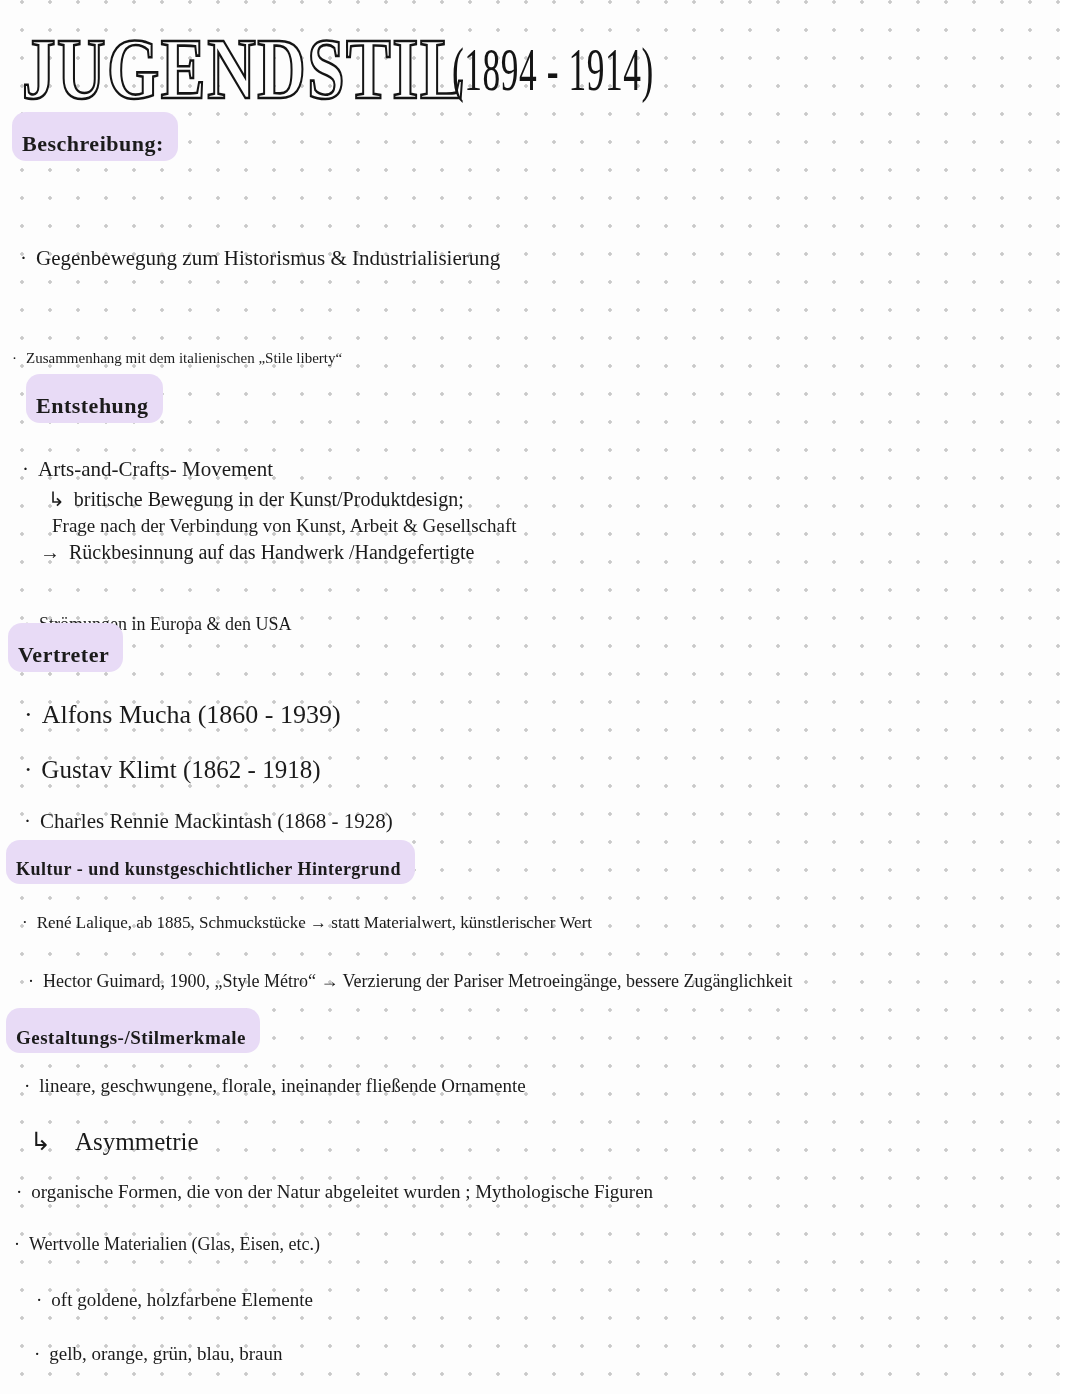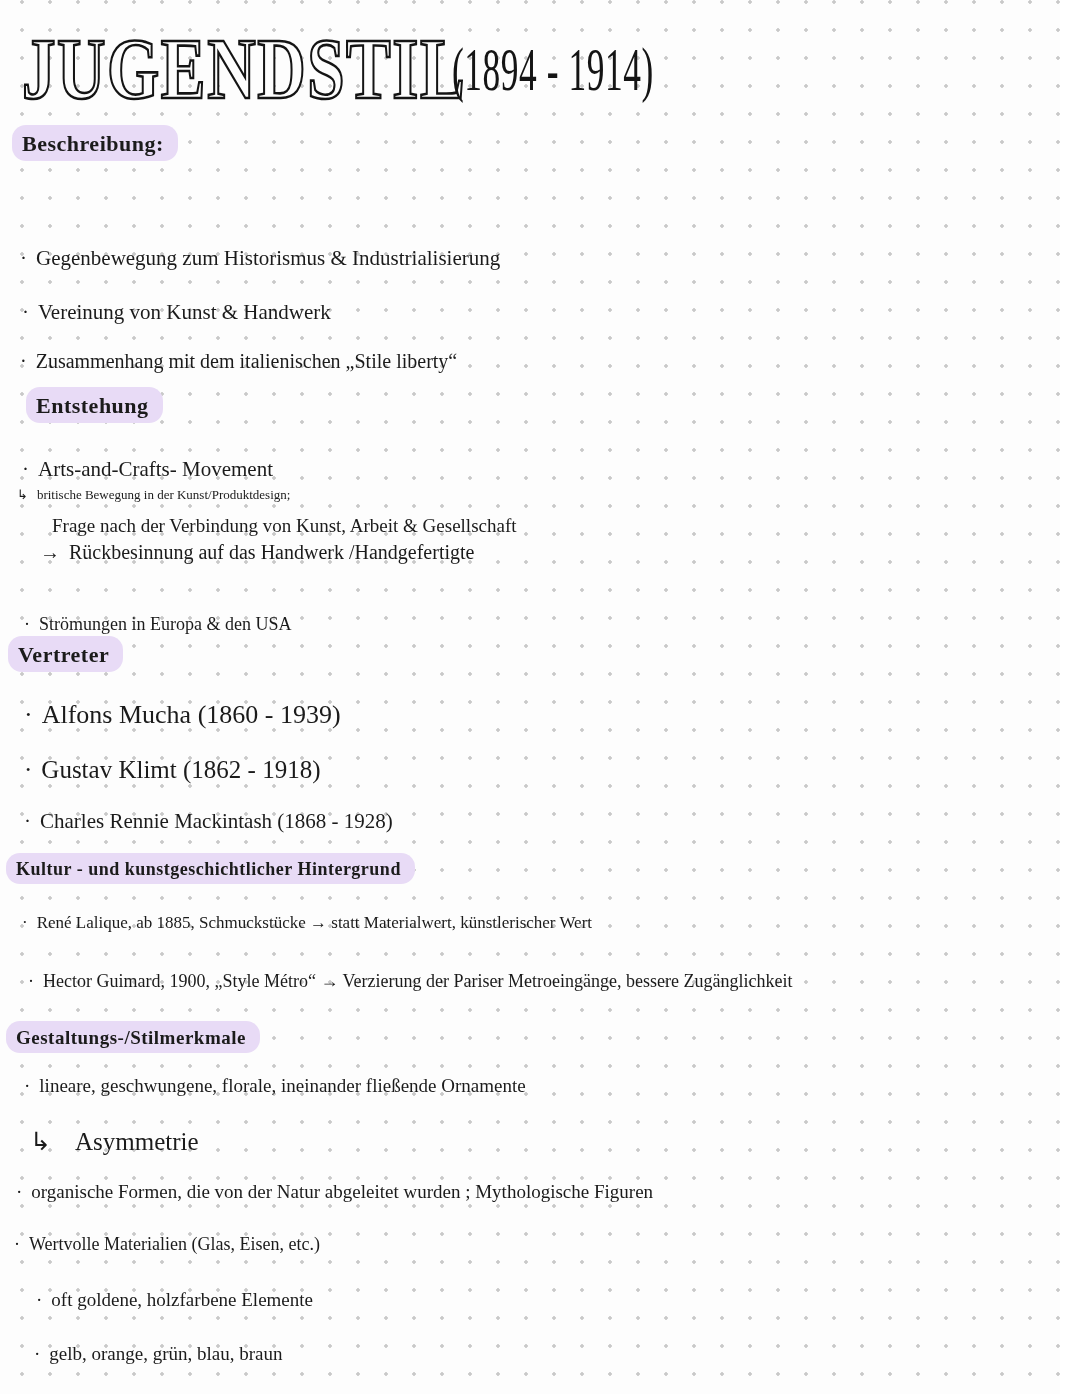--- a/index.html
+++ b/index.html
@@ -22,51 +22,48 @@
   }
   .title-dates{
     position:absolute;left:452px;top:38px;
     font-size:62px;font-weight:400;line-height:1;letter-spacing:1px;
     color:#141414;transform:scaleX(.57);transform-origin:left top;white-space:nowrap;
   }
   .line{position:absolute;white-space:nowrap;line-height:1.25;}
   .mk{display:inline-block;margin-right:9px;}
   .hl{
     background:#e8dbf6;border-radius:14px;
-    padding:6px 14px 5px 10px;font-weight:700;letter-spacing:.5px;
+    padding:19px 14px 5px 10px;font-weight:700;letter-spacing:.5px;
   }
 </style>
 </head>
 <body>
 
 <div class="page">
 
   <div class="title-main">JUGENDSTIL</div>
   <div class="title-dates">(1894 - 1914)</div>
 
   <div class="line" style="top:130px;left:12px;font-size:22px">
     <span class="hl">Beschreibung:</span>
   </div>
   <div class="line" style="top:245px;left:20px;font-size:21px">
     <span class="mk">·</span><span>Gegenbewegung zum Historismus &amp; Industrialisierung</span>
   </div>
-  <div class="line" style="top:299px;left:22px;font-size:21px">
-    <span class="mk">·</span><span>Vereinung von Kunst &amp; Handwerk</span>
-  </div>
-  <div class="line" style="top:349px;left:20px;font-size:20px">
+  <div class="line" style="top:349px;left:12px;font-size:15px">
     <span class="mk">·</span><span>Zusammenhang mit dem italienischen „Stile liberty“</span>
   </div>
 
   <div class="line" style="top:392px;left:26px;font-size:22px">
     <span class="hl">Entstehung</span>
   </div>
   <div class="line" style="top:456px;left:22px;font-size:21px">
     <span class="mk">·</span><span>Arts-and-Crafts- Movement</span>
   </div>
-  <div class="line" style="top:487px;left:17px;font-size:13px">
+  <div class="line" style="top:487px;left:48px;font-size:20px">
     <span class="mk">↳</span><span>britische Bewegung in der Kunst/Produktdesign;</span>
   </div>
   <div class="line" style="top:514px;left:52px;font-size:19px">
     <span>Frage nach der Verbindung von Kunst, Arbeit &amp; Gesellschaft</span>
   </div>
   <div class="line" style="top:540px;left:40px;font-size:20px">
     <span class="mk">→</span><span>Rückbesinnung auf das Handwerk /Handgefertigte</span>
   </div>
   <div class="line" style="top:613px;left:24px;font-size:18px">
     <span class="mk">·</span><span>Strömungen in Europa &amp; den USA</span>

